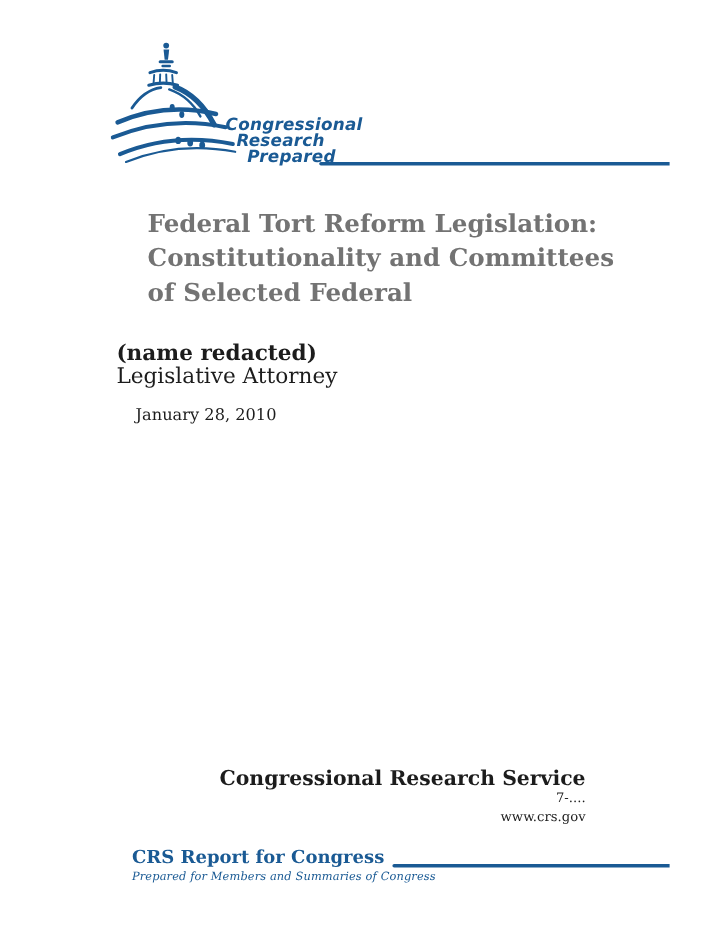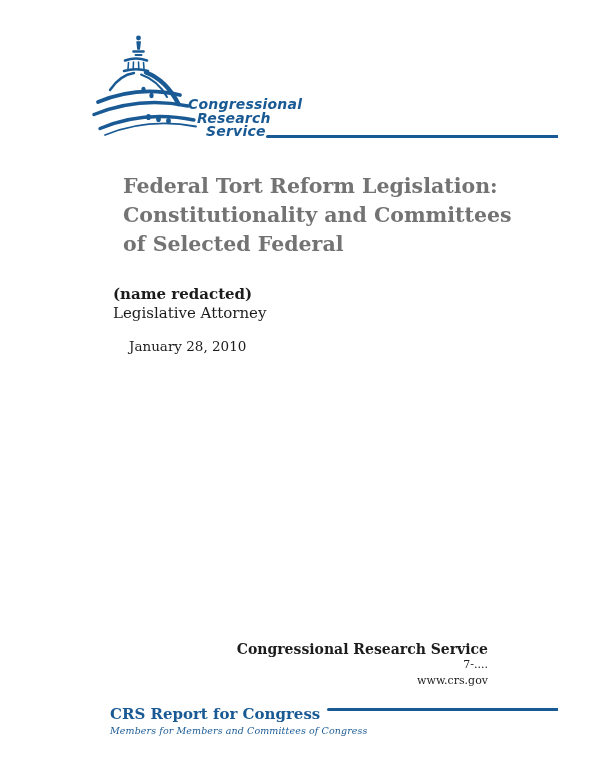--- a/index.html
+++ b/index.html
@@ -53,56 +53,55 @@
     font-weight: bold;
     font-size: 20.5px;
     line-height: 29px;
     color: #737373;
     margin-left: 11px;
   }
 
   
   .author-block {
     position: absolute;
-    left: 71px;
+    left: 55px;
     top: 285px;
-    font-size: 15px;
+    font-size: 18px;
     line-height: 19px;
   }
   .author-name { font-weight: bold; }
   .date-line {
     position: absolute;
     left: 71px;
     top: 338px;
     font-size: 13.5px;
-    margin-left: 16px;
   }
 
   
   .footer-right {
     position: absolute;
     right: 70px;
     top: 641px;
     text-align: right;
     font-size: 11px;
     line-height: 16px;
   }
-  .footer-right .org { font-weight: bold; font-size: 14px; text-align: center; }
+  .footer-right .org { font-weight: bold; font-size: 17px; text-align: center; }
 
   
   .footer-left {
     position: absolute;
     left: 68px;
     top: 705px;
     width: 472px; 
     color: #1a5a94;
   }
   .footer-left-row {
     display: flex;
-    align-items: flex-start;
+    align-items: flex-end;
   }
   .crs-report-title {
     font-weight: bold;
     font-size: 15px;
     white-space: nowrap;
   }
   .footer-rule {
     flex: 1;
     height: 3px;
     background: #1a5a94;
@@ -150,21 +149,21 @@
       <ellipse cx="66.5" cy="91" rx="2.4" ry="3.1" fill="#1a5a94" stroke="none"></ellipse>
       <ellipse cx="76.5" cy="93" rx="2.4" ry="3.1" fill="#1a5a94" stroke="none"></ellipse>
       <path d="M8 100.5 Q52 82 102 92" stroke-width="3.4"></path>
       <path d="M13 107 Q56 89.5 104 98.5" stroke-width="1.8"></path>
     </g>
   </svg>
 
   <div class="logo-text">
     <div class="l1">Congressional</div>
     <div class="l2">Research</div>
-    <div class="l3">Service</div>
+    <div class="l3">Prepared</div>
   </div>
   <div class="logo-rule"></div>
 
   <h1 class="title-block">
     <div>Federal Tort Reform Legislation:</div>
     <div>Constitutionality and Committees</div>
     <div>of Selected Federal</div>
   </h1>
 
   <div class="author-block">
@@ -177,16 +176,16 @@
     <div class="org">Congressional Research Service</div>
     <div class="phone">7-....</div>
     <div class="website">www.crs.gov</div>
   </div>
 
   <div class="footer-left">
     <div class="footer-left-row">
       <span class="crs-report-title">CRS Report for Congress</span>
       <span class="footer-rule"></span>
     </div>
-    <div class="footer-subtitle">Members for Members and Committees of Congress</div>
+    <div class="footer-subtitle">Prepared for Members and Summaries of Congress</div>
   </div>
 
 </div>
 
 </body></html>

